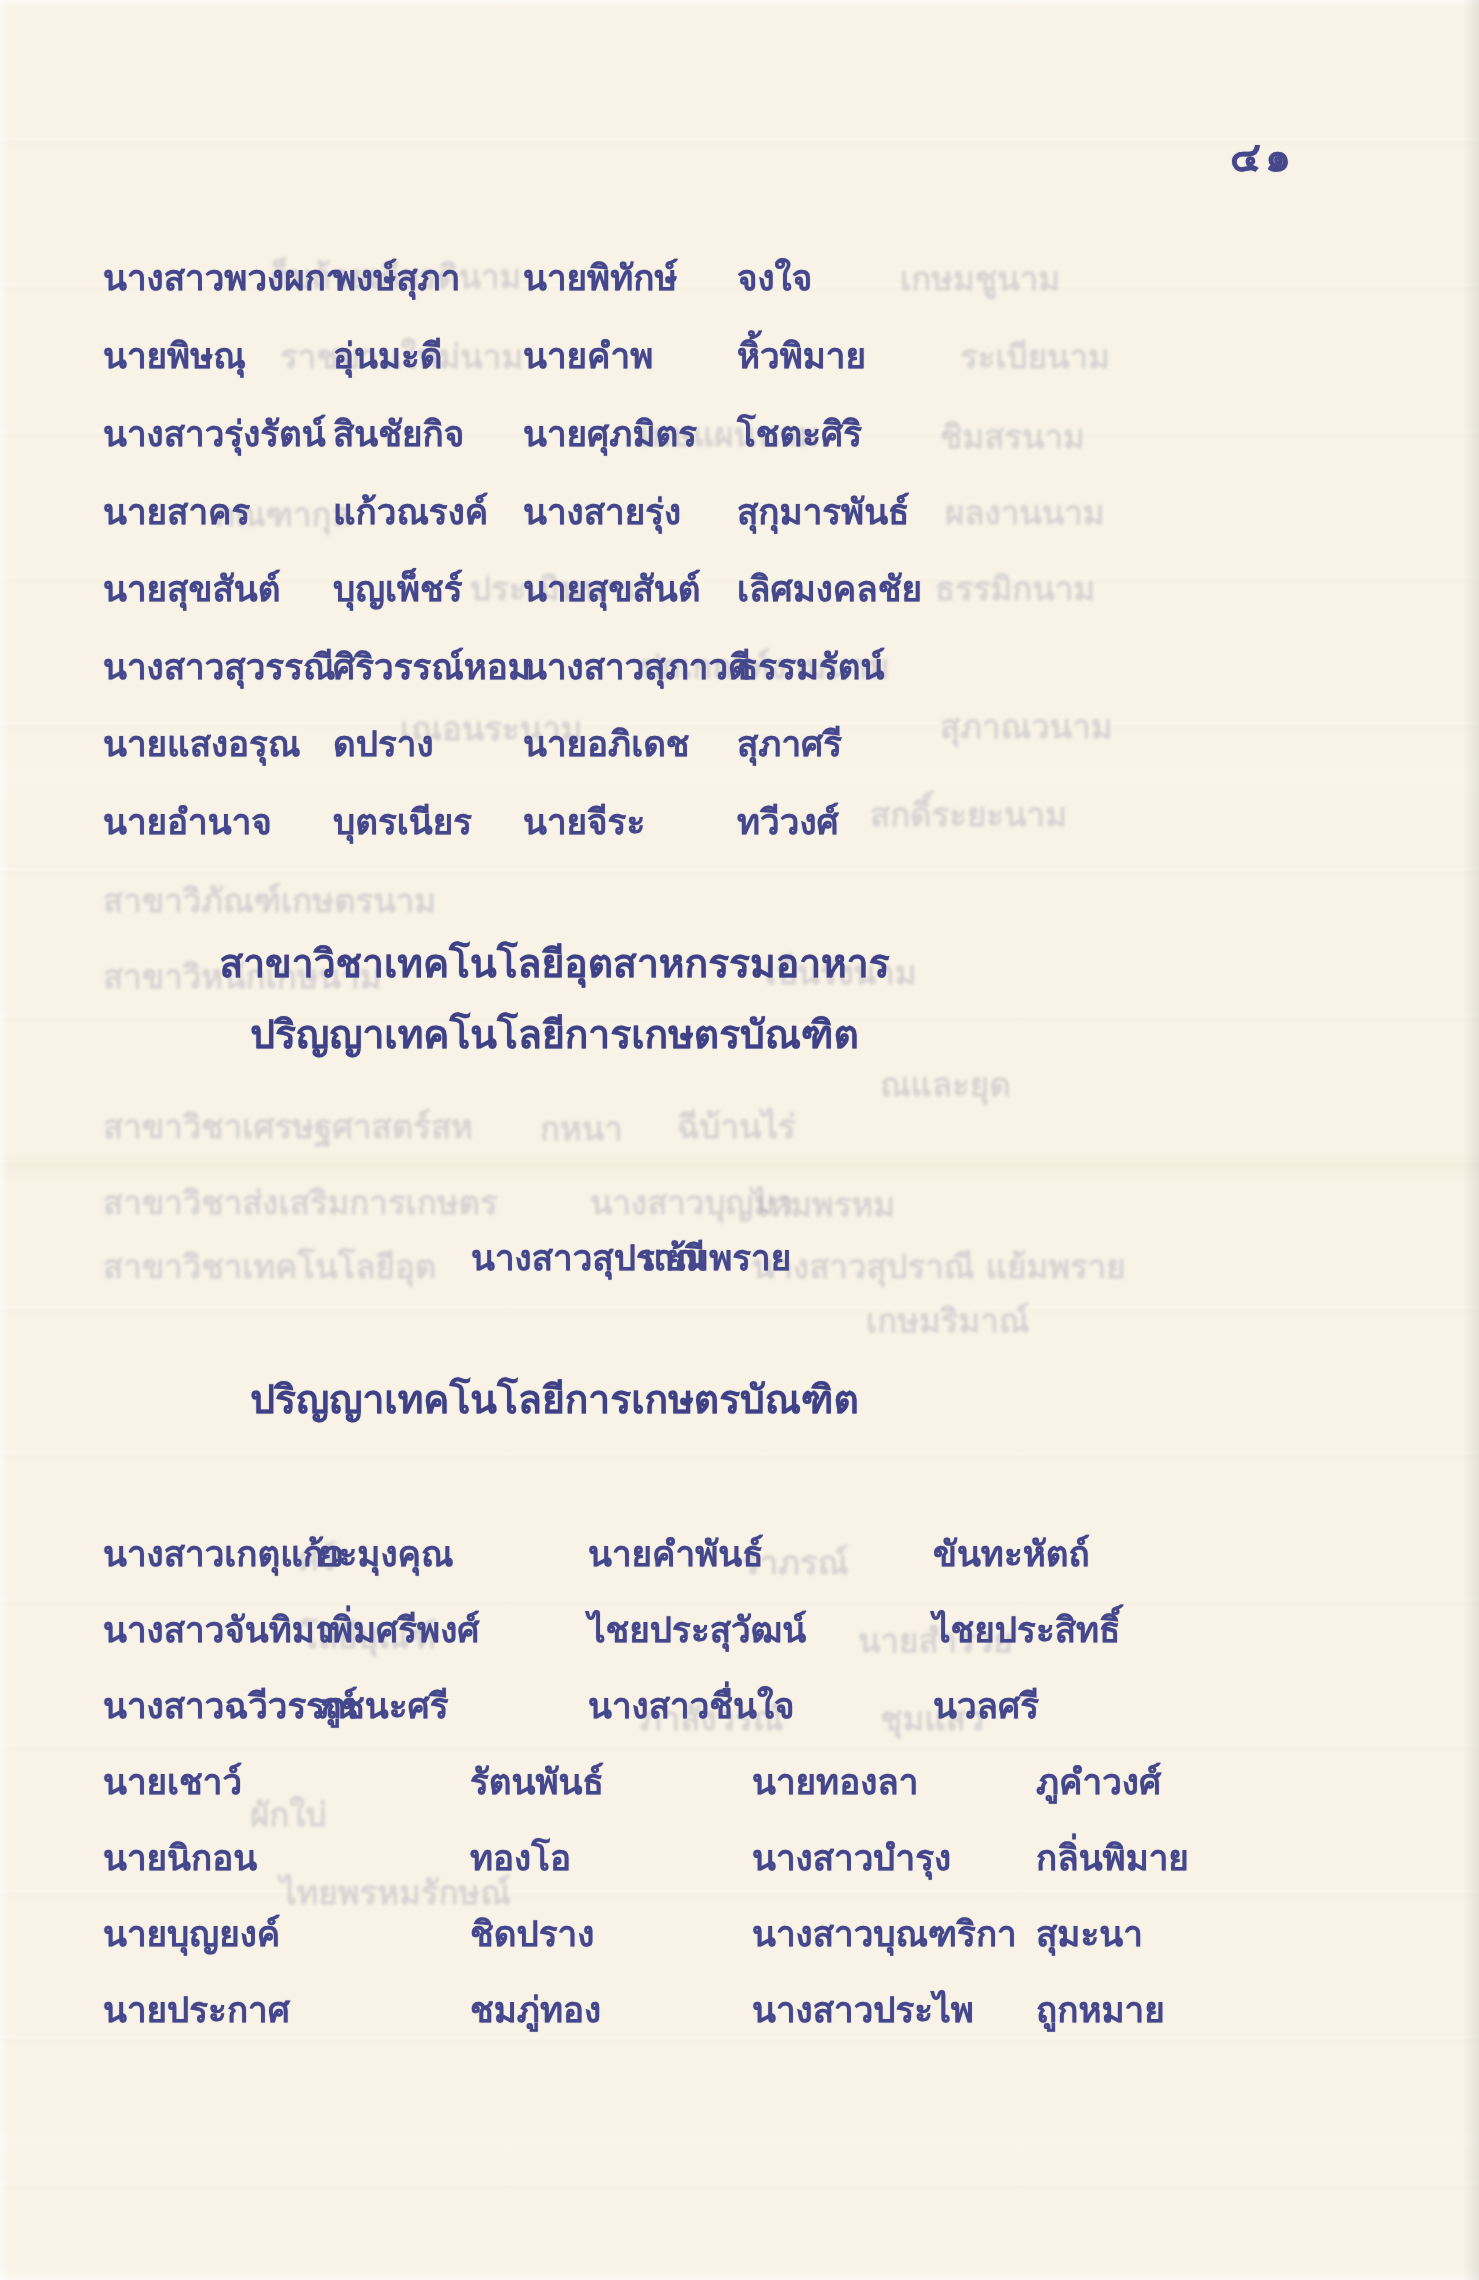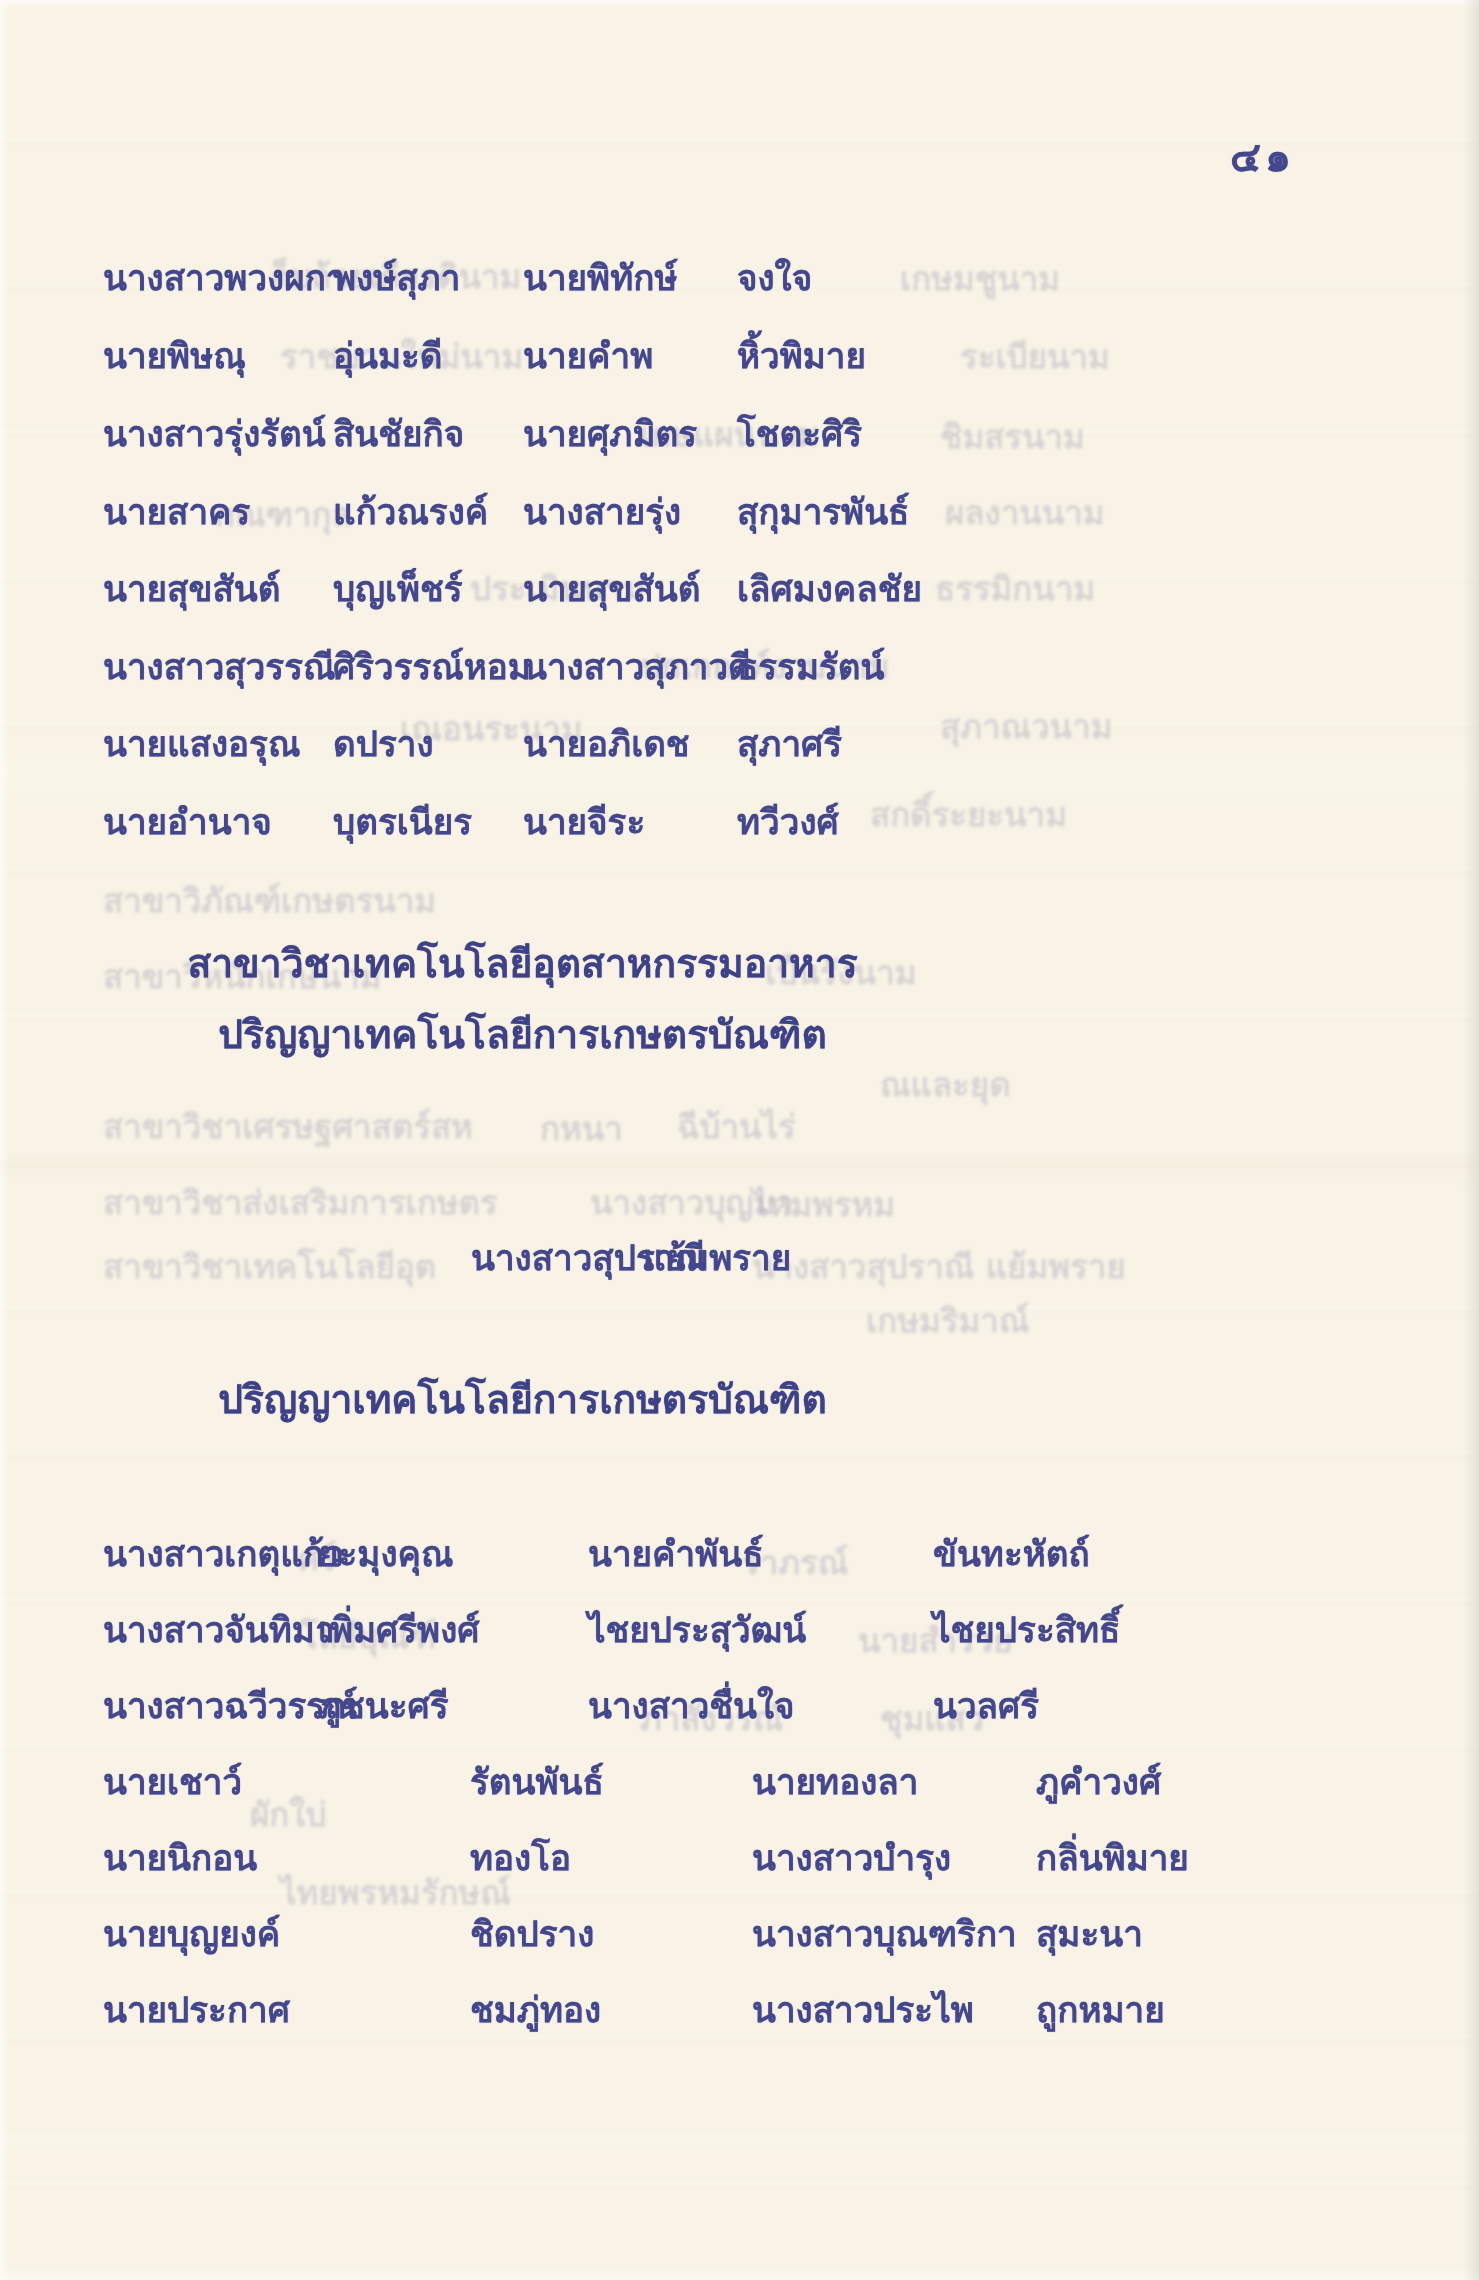--- a/index.html
+++ b/index.html
@@ -37,20 +37,21 @@
   .l1 .c1{left:103px}.l1 .c2{left:333px}.l1 .c3{left:523px}.l1 .c4{left:737px}
   
   .l2a .c1{left:103px}.l2a .c2{left:318px}.l2a .c3{left:588px}.l2a .c4{left:933px}
   
   .l2b .c1{left:103px}.l2b .c2{left:470px}.l2b .c3{left:752px}.l2b .c4{left:1036px}
   .hdr{
     position:absolute;left:0;width:1045px;margin:0;
     text-align:center;font-size:39px;font-weight:700;
     white-space:nowrap;color:#3f4187;
     text-shadow:0 0 1px rgba(63,65,135,.6);
+    padding-left:32px;
   }
   .honors-line{position:absolute;left:16px;top:0;width:100%;height:58px;}
   .honors-line .name{left:455px}
   .honors-line .surname{left:627px}
   .ghost{
     position:absolute;
     font-size:33px;font-weight:600;white-space:nowrap;
     color:#8d89a6;opacity:.30;filter:blur(1.6px);
     pointer-events:none;
   }

